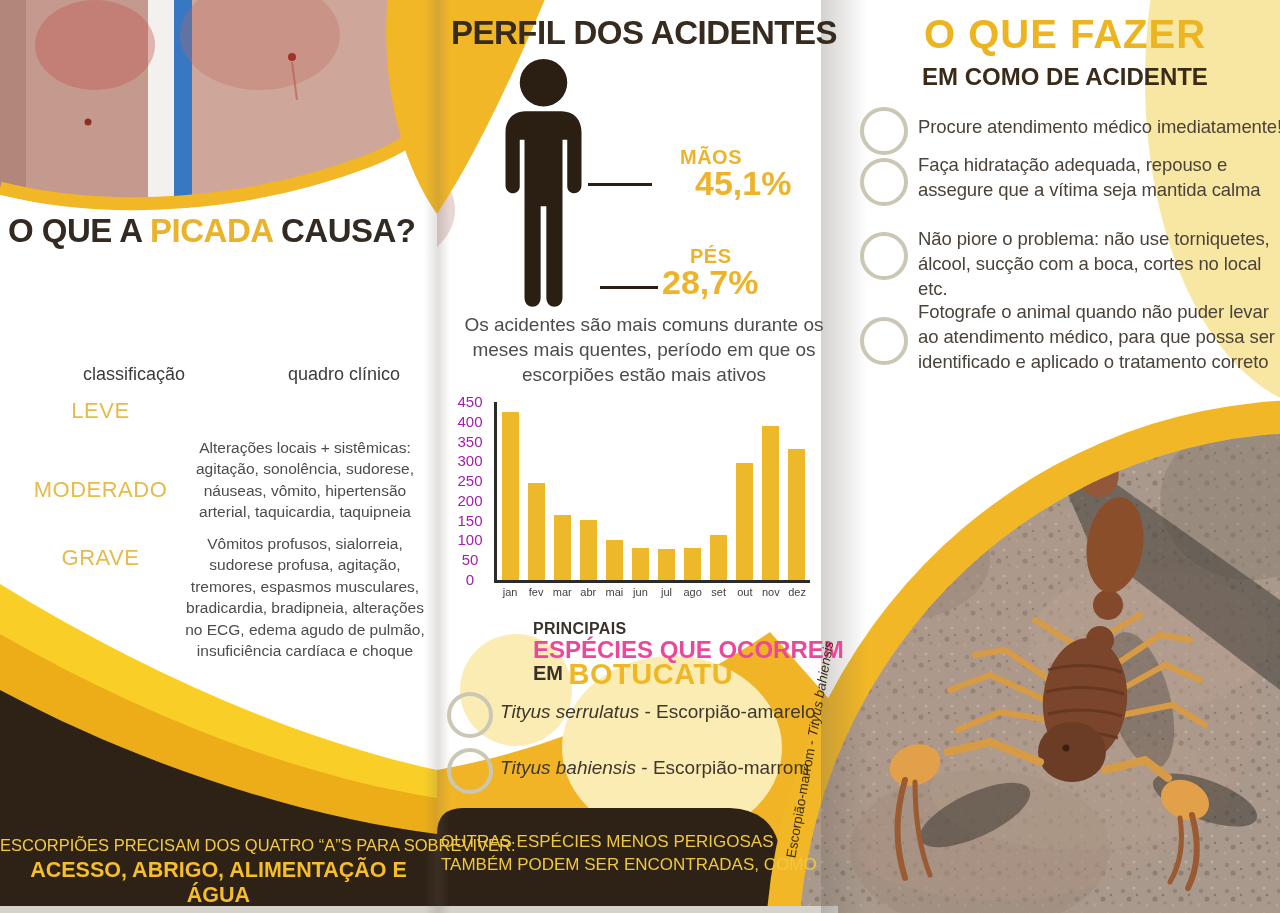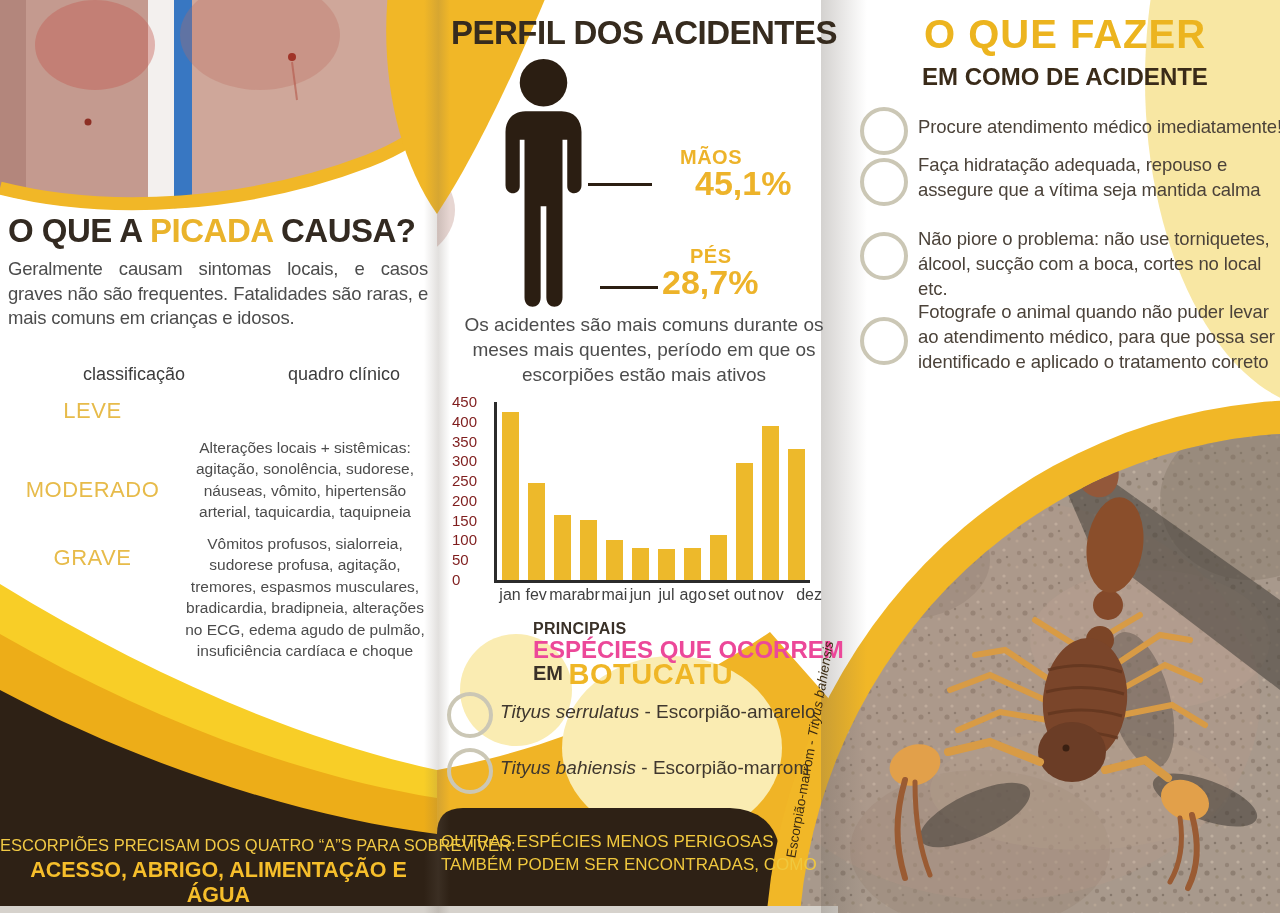--- a/index.html
+++ b/index.html
@@ -8,35 +8,35 @@
   #decor{position:absolute;left:0;top:0;z-index:0;}
   .fold{position:absolute;top:0;height:913px;z-index:1;pointer-events:none;}
   #fold1{left:424px;width:26px;background:linear-gradient(to right,rgba(110,100,90,0),rgba(110,100,90,.20) 55%,rgba(110,100,90,0));}
   #fold2{left:821px;width:46px;background:linear-gradient(to right,rgba(100,92,84,.28),rgba(100,92,84,0));}
   .txt{position:absolute;z-index:2;}
   
   .l-title{left:8px;top:212px;width:424px;font-size:33px;font-weight:bold;color:#332A21;letter-spacing:-.5px;}
   .l-title .hl{color:#EAB32B;}
   .l-intro{left:8px;top:257px;width:420px;font-size:18.5px;line-height:1.33;color:#4C4C4C;text-align:justify;letter-spacing:-.2px;}
   .l-colhead{font-size:18px;color:#3C3C3C;text-align:right;}
-  .cls-label{width:185px;text-align:center;font-size:22px;color:#E7BB4A;letter-spacing:.5px;}
+  .cls-label{width:185px;text-align:center;font-size:22px;color:#E7BB4A;letter-spacing:.5px;padding-left:8px;}
   .cls-text{width:254px;text-align:center;font-size:15.5px;line-height:1.38;color:#4C4C4C;}
   .l-footer{width:437px;text-align:center;}
   .l-f1{left:0;top:836px;font-size:16.5px;color:#F2CA45;white-space:nowrap;}
   .l-f2{left:0;top:858px;font-size:21.5px;font-weight:bold;color:#F6BE2B;}
   
   .m-title{left:448px;top:14px;width:392px;text-align:center;font-size:33px;font-weight:bold;color:#362B1E;letter-spacing:-.5px;}
   .stat-label{font-size:20px;font-weight:bold;color:#EDB32A;letter-spacing:.5px;}
   .stat-value{font-size:34px;font-weight:bold;color:#EDB32A;}
   .m-intro{left:452px;top:312px;width:384px;text-align:center;font-size:19px;line-height:1.32;color:#4C4C4C;}
   #chart{position:absolute;left:452px;top:396px;width:368px;height:208px;z-index:2;}
   #chart .plot{position:absolute;left:42px;top:6px;width:313px;height:178px;border-left:3px solid #2B2B2B;border-bottom:3px solid #2B2B2B;}
-  #chart .ytick{position:absolute;left:0;width:36px;text-align:left;font-size:15px;color:#7f1d1d;}
+  #chart .ytick{position:absolute;left:0;width:36px;text-align:center;font-size:15px;color:#a21caf;}
   #chart .bar{position:absolute;width:17px;}
-  #chart .mlabel{position:absolute;top:190px;text-align:center;font-size:16px;color:#3F3F3F;}
+  #chart .mlabel{position:absolute;top:190px;text-align:center;font-size:11px;color:#3F3F3F;}
   .sp-kicker{left:533px;top:620px;font-size:16px;font-weight:bold;color:#3A3128;letter-spacing:.3px;}
   .sp-line1{left:533px;top:636px;font-size:24px;font-weight:bold;color:#ec4899;}
   .sp-line2{left:533px;top:658px;font-size:20px;font-weight:bold;color:#3A3128;}
   .sp-line2 .place{font-size:29px;font-weight:bold;color:#EFB626;letter-spacing:.5px;vertical-align:-4px;}
   .ring{position:absolute;border-radius:50%;border:4px solid #CBC7B5;background:transparent;z-index:2;}
   .sp-row{font-size:19px;color:#3F372E;white-space:nowrap;}
   .sp-row .it{font-style:italic;}
   .m-footer{width:330px;text-align:center;color:#F0C83E;z-index:3;}
   .m-fl1{left:441px;top:832px;font-size:17px;white-space:nowrap;}
   .m-fl2{left:441px;top:855px;font-size:17px;white-space:nowrap;}
@@ -157,21 +157,20 @@
 
     <rect x="0" y="906" width="838" height="7" fill="#D6D2CC"></rect>
   </svg>
 
   <div class="fold" id="fold1"></div>
   <div class="fold" id="fold2"></div>
 
   <div class="txt l-title">
     <span>O QUE A </span><span class="hl">PICADA</span><span> CAUSA?</span>
   </div>
-  <div class="txt l-intro">Geralmente causam sintomas locais, e casos graves não são frequentes. Fatalidades são raras, e mais comuns em crianças e idosos.</div>
 
   <div class="txt l-colhead" style="left:0;top:364px;width:185px;">classificação</div>
   <div class="txt l-colhead" style="left:175px;top:364px;width:225px;">quadro clínico</div>
 
   <div class="txt cls-label" style="left:0;top:398px;">LEVE</div>
 
   <div class="txt cls-label" style="left:0;top:477px;">MODERADO</div>
   <div class="txt cls-text" style="left:178px;top:437px;">Alterações locais + sistêmicas: agitação, sonolência, sudorese, náuseas, vômito, hipertensão arterial, taquicardia, taquipneia</div>
 
   <div class="txt cls-label" style="left:0;top:545px;">GRAVE</div>
@@ -217,21 +216,21 @@
       <div class="mlabel" style="left: 201.5px; width: 26.0833px;">jul</div>
       <div class="bar" style="left: 232.125px; top: 151.564px; height: 32.4356px; background: rgb(237, 185, 43);"></div>
       <div class="mlabel" style="left: 227.583px; width: 26.0833px;">ago</div>
       <div class="bar" style="left: 258.208px; top: 138.511px; height: 45.4889px; background: rgb(237, 185, 43);"></div>
       <div class="mlabel" style="left: 253.667px; width: 26.0833px;">set</div>
       <div class="bar" style="left: 284.292px; top: 66.52px; height: 117.48px; background: rgb(237, 185, 43);"></div>
       <div class="mlabel" style="left: 279.75px; width: 26.0833px;">out</div>
       <div class="bar" style="left: 310.375px; top: 29.7333px; height: 154.267px; background: rgb(237, 185, 43);"></div>
       <div class="mlabel" style="left: 305.833px; width: 26.0833px;">nov</div>
       <div class="bar" style="left: 336.458px; top: 53.4667px; height: 130.533px; background: rgb(237, 185, 43);"></div>
-      <div class="mlabel" style="left: 344px; width: 26.0833px;">dez</div>
+      <div class="mlabel" style="left: 332px; width: 26.0833px;">dez</div>
     </div>
 
   <div class="txt sp-kicker">PRINCIPAIS</div>
   <div class="txt sp-line1">ESPÉCIES QUE OCORREM</div>
   <div class="txt sp-line2">
     <span>EM </span><span class="place">BOTUCATU</span>
   </div>
 
   <div class="ring" style="left:447px;top:692px;width:38px;height:38px;"></div>
   <div class="txt sp-row" style="left:500px;top:701px;width:340px;">

